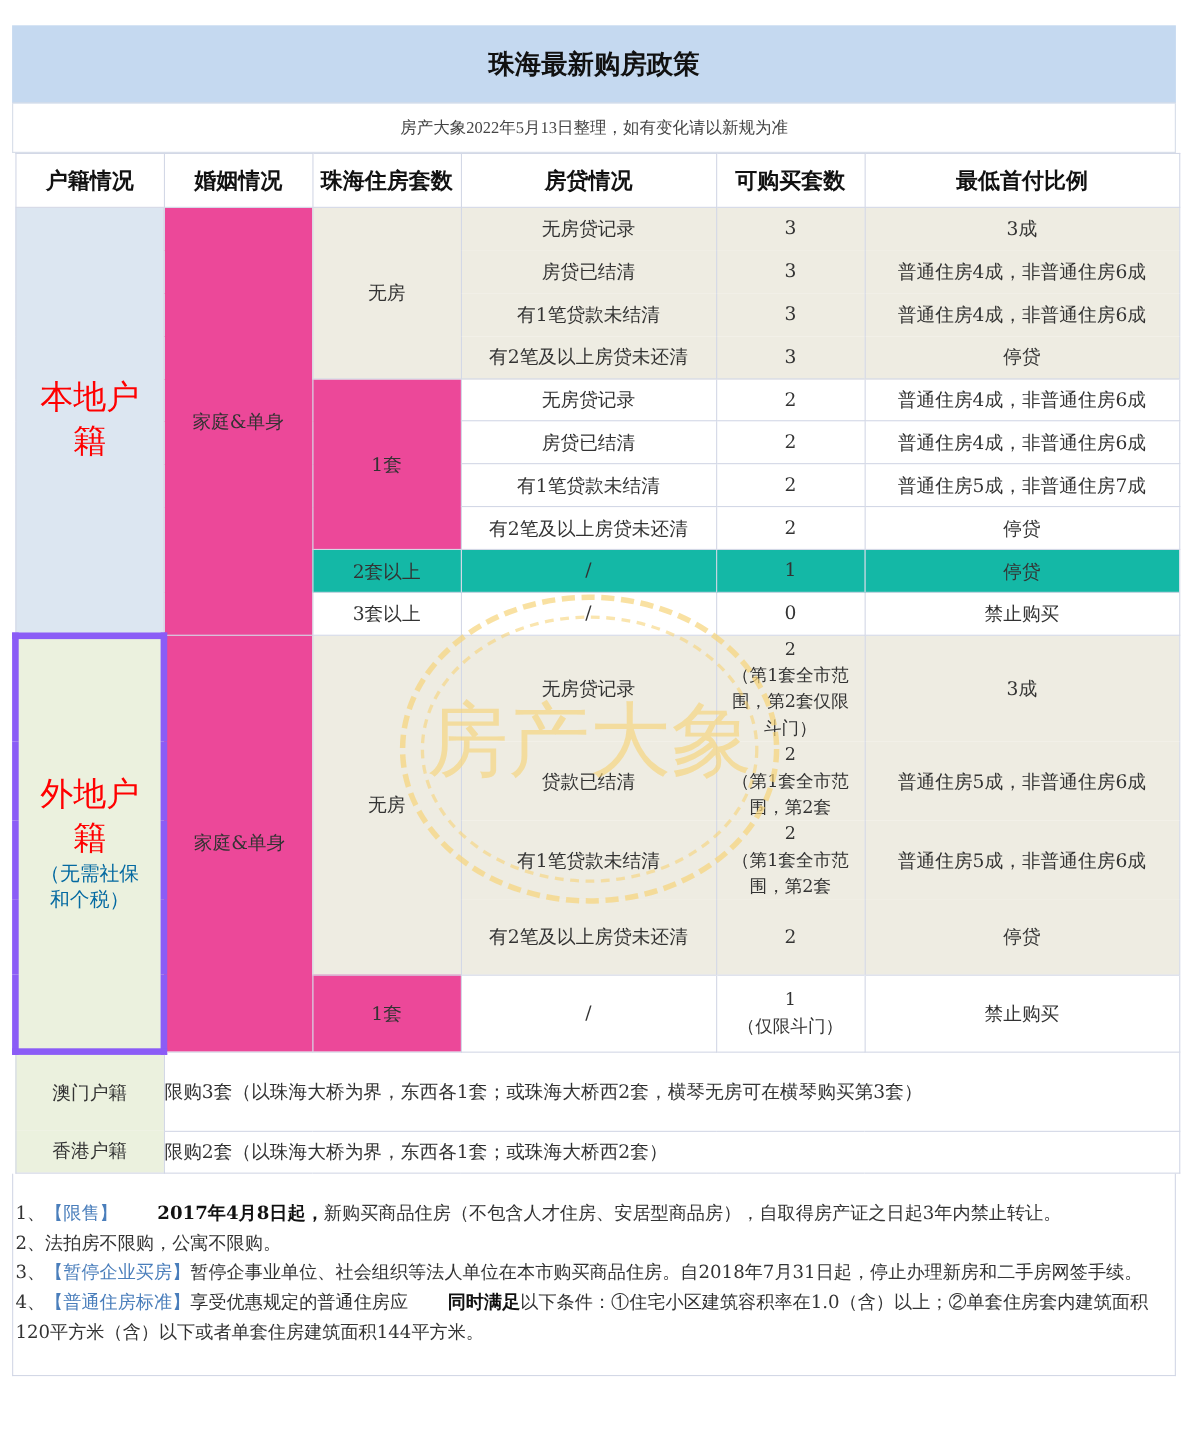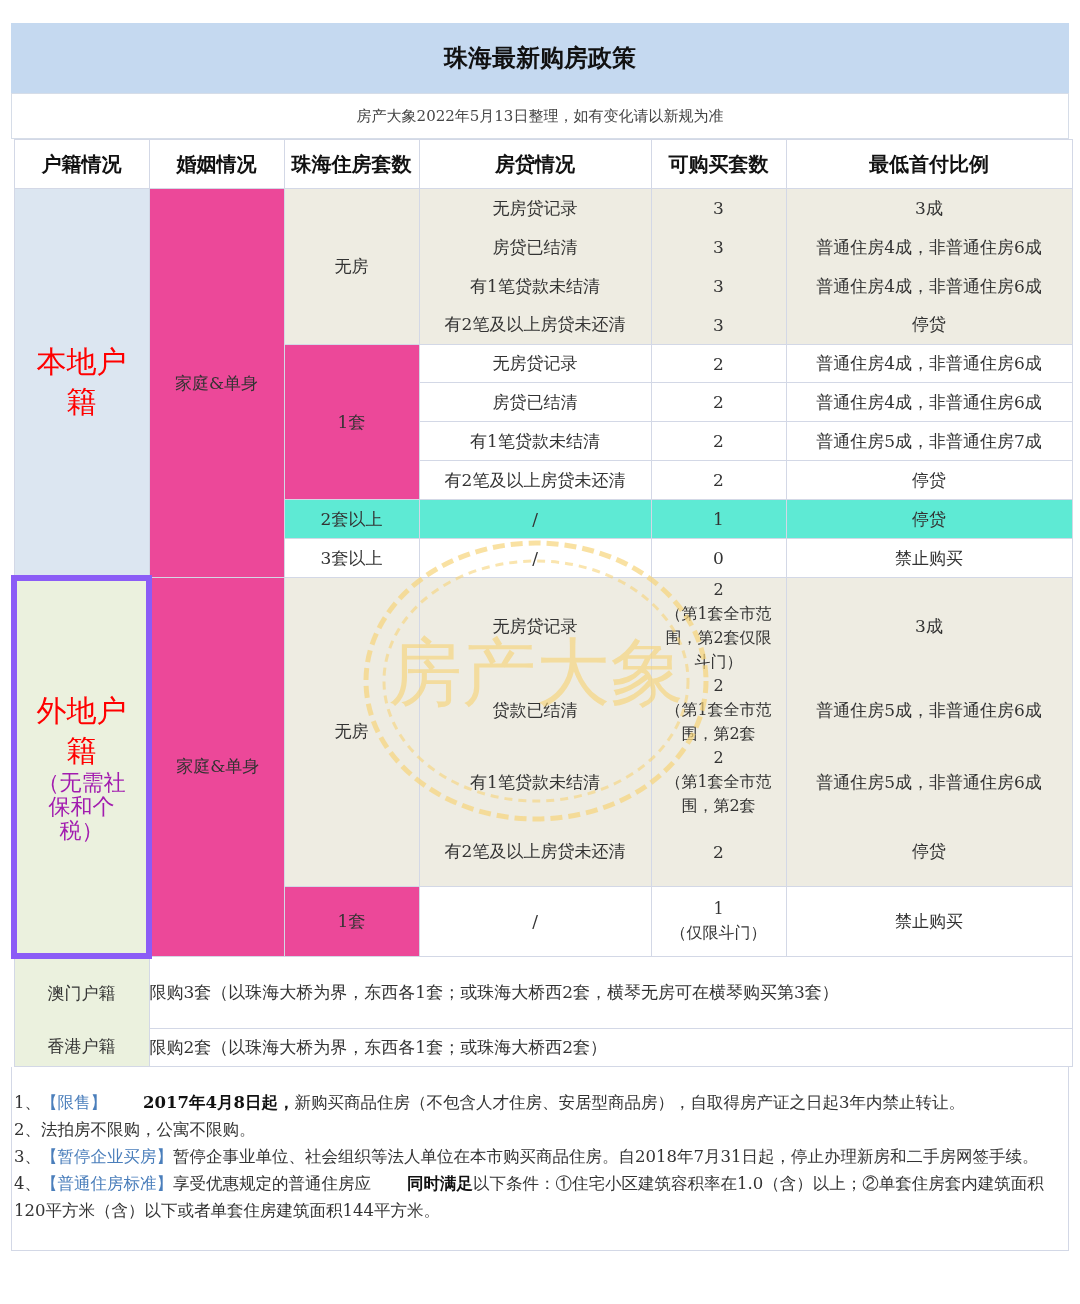--- a/index.html
+++ b/index.html
@@ -3,32 +3,32 @@
 <meta charset="utf-8">
 <style>
   html, body { margin: 0; padding: 0; background: #ffffff; }
   body { width: 1080px; height: 1304px; position: relative; overflow: hidden;
          font-family: "DejaVu Serif", "Liberation Serif", serif; color: #333; }
   .sheet { position: absolute; left: 11px; top: 23px; width: 1058px; }
   .title { height: 70px; background: #c5d9f0; display: flex; align-items: center; justify-content: center;
            font-family: "DejaVu Sans", "Liberation Sans", sans-serif; font-weight: bold; font-size: 24px; color: #111;
            border-bottom: 1px solid #d6dde8; }
   .subtitle { height: 44px; display: flex; align-items: center; justify-content: center; font-size: 15px; color: #444;
-              border-bottom: 1px solid #d6dde8; border-left: 1px solid #d6dde8; border-right: 1px solid #d6dde8; }
+              border-bottom: 1px solid #d6dde8; border-left: 1px solid #d6dde8; border-right: 1px solid #d6dde8; font-family: Liberation Serif, serif; }
   table { border-collapse: collapse; width: 1058px; table-layout: fixed; }
   td, th { border: 1px solid #d3d8e6; text-align: center; vertical-align: middle; padding: 0; font-size: 17px; color: #333; }
   th { height: 48px; font-family: "DejaVu Sans", "Liberation Sans", sans-serif; font-weight: bold; font-size: 20px; color: #111; background: #fff; }
   .beige { background: #eeece2; }
-  .peach { background: #5eead4; }
+  .peach { background: #14b8a6; }
   .white { background: #ec4899; }
   .local { background: #dce6f1; }
   .foreign { background: #ebf1de; }
   .noborder td { border-top: none; border-bottom: none; }
   .hk { font-size: 30px; color: #ff0000; line-height: 40px; font-family: "DejaVu Serif", serif; }
-  .hk-sub { font-size: 22px; color: #a21caf; line-height: 24px; display: block; }
+  .hk-sub { font-size: 18px; color: #0369a1; line-height: 24px; display: block; }
   .multi { line-height: 24px; font-size: 16px; }
   .left-text { text-align: left; padding-left: 0; margin-left: 21px; }
   .notes { border: 1px solid #d3d8e6; border-top: none; padding: 22px 6px 26px 2px; font-size: 16.5px; line-height: 27px; color: #333; }
   .notes .tag { color: #4a7ebb; }
   .notes b { color: #111; margin-left: 36px; }
   .watermark { position: absolute; left: 356px; top: 536px; width: 360px; height: 290px; pointer-events: none; }
 </style>
 </head>
 <body>
 

